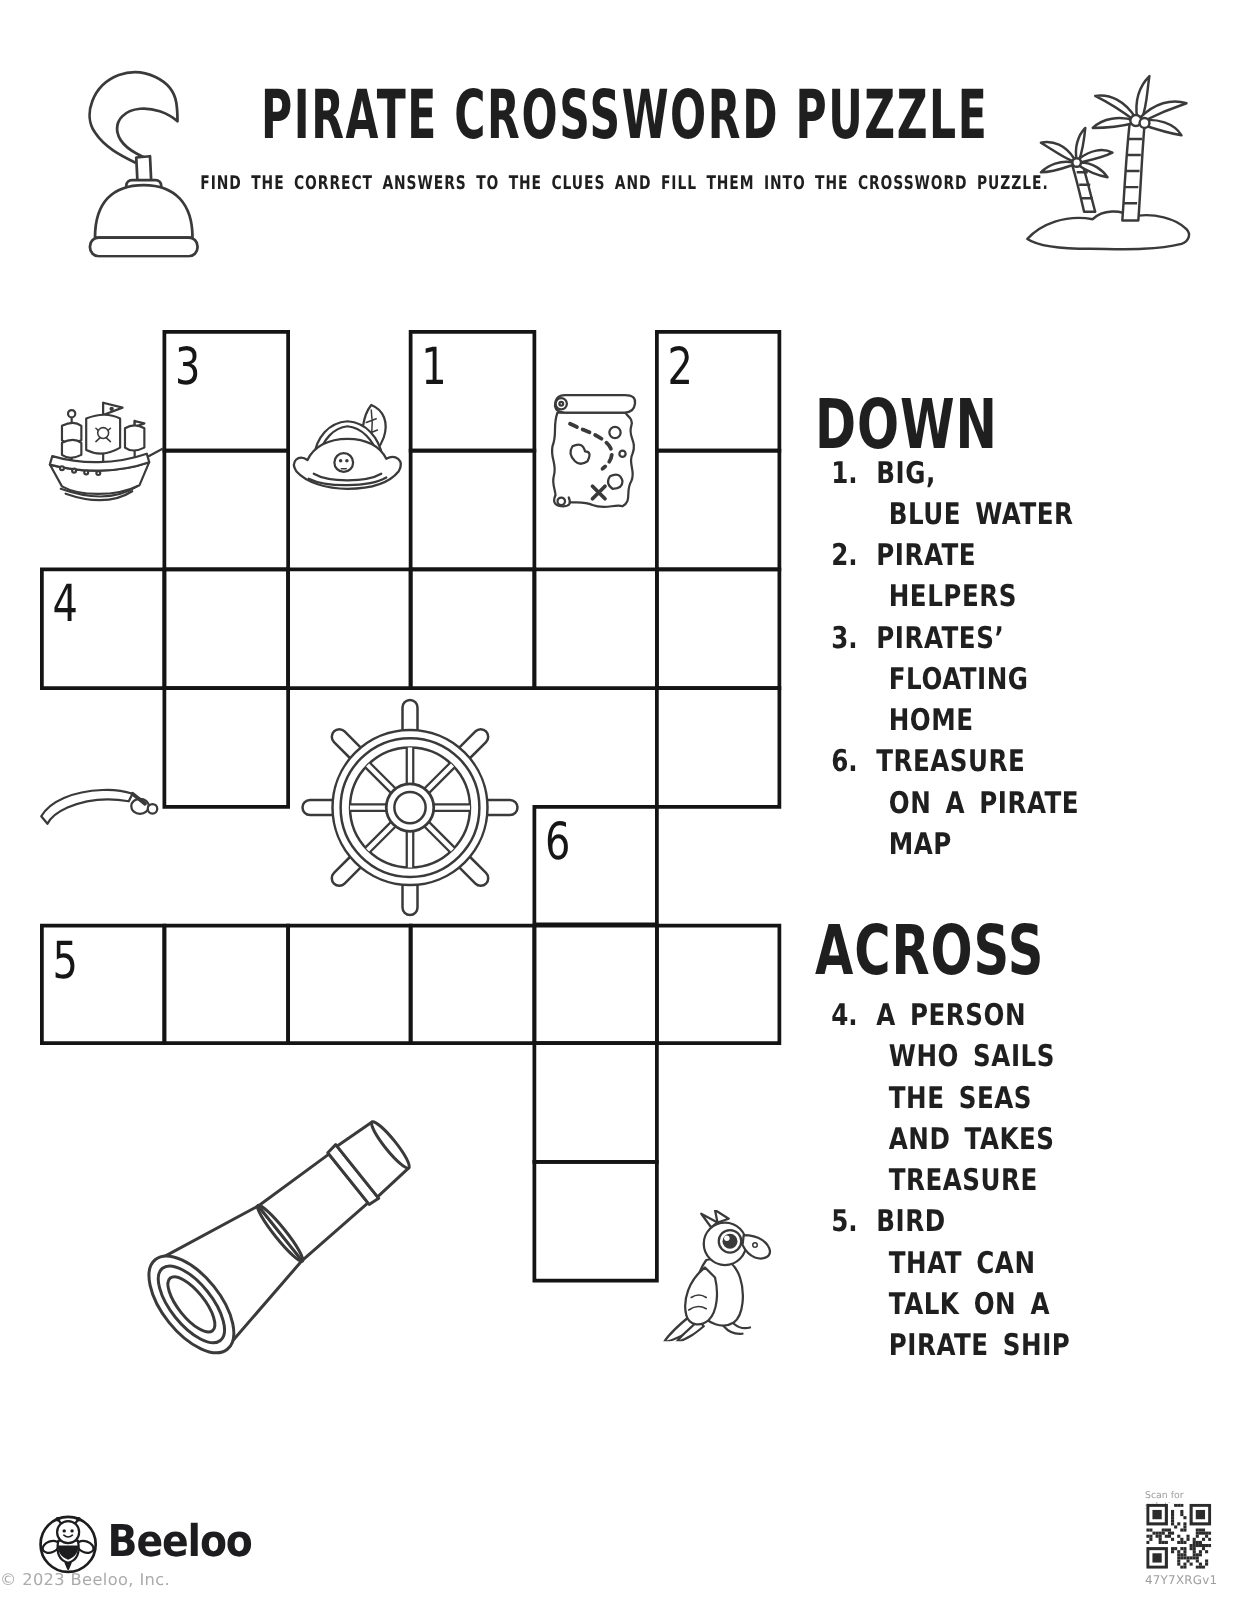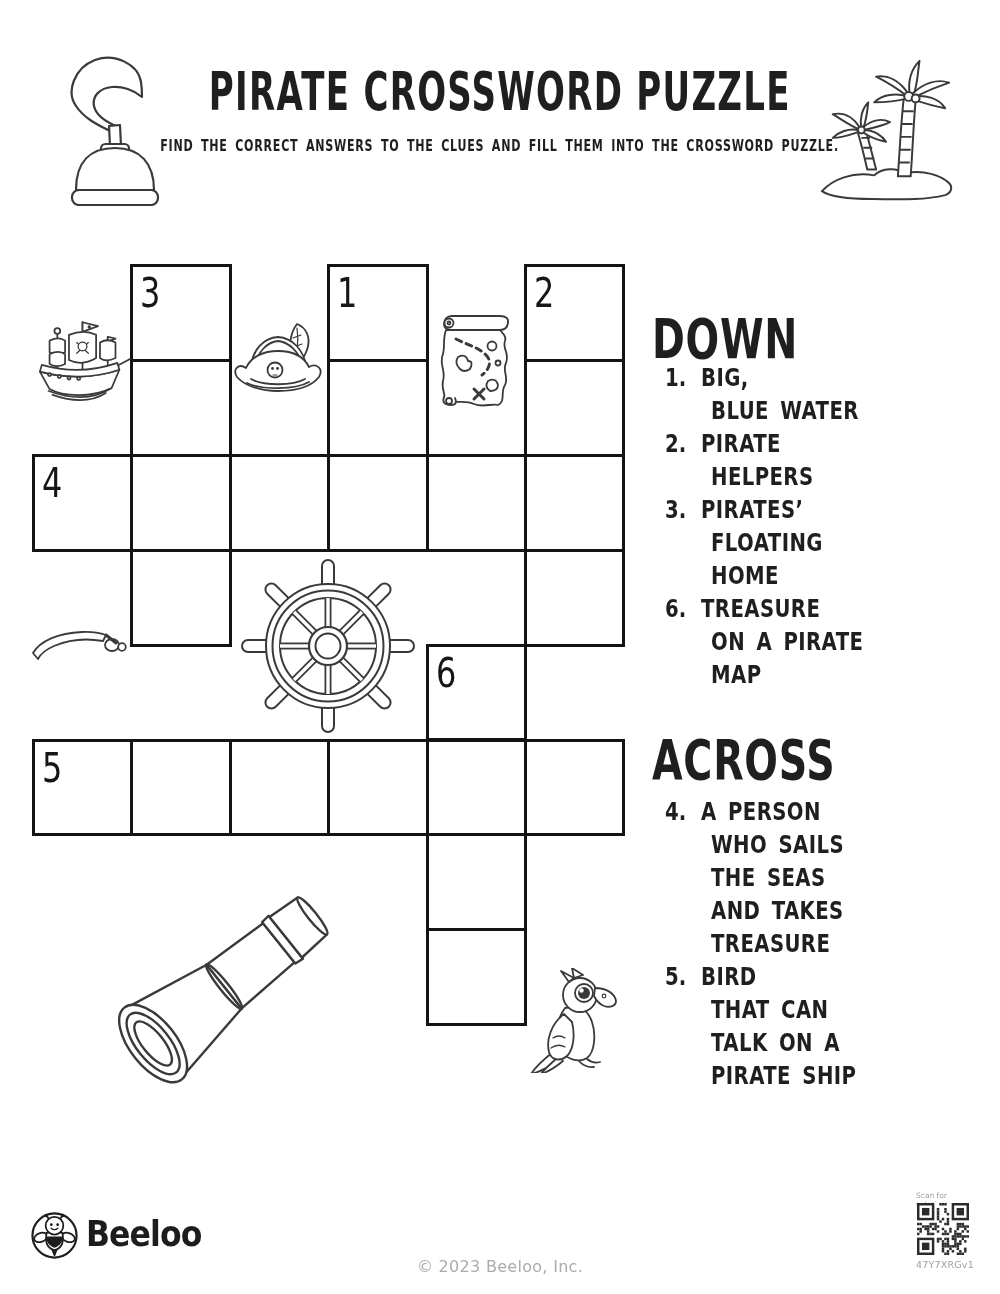--- a/index.html
+++ b/index.html
@@ -28,21 +28,21 @@
   .clue{position:relative;padding-left:59px;}
   .clue-num{position:absolute;left:13px;top:0;font-size:24px;font-weight:700;line-height:33px;
         transform:scaleX(.82);transform-origin:0 0;}
   .clue-line{font-size:24px;font-weight:700;line-height:33px;white-space:nowrap;
         letter-spacing:.5px;word-spacing:5px;transform:scaleX(.82);transform-origin:0 50%;}
   .clue-line.first{margin-left:-10px;}
 
   
   .brand-text{position:absolute;left:86px;top:1217px;font-size:35px;font-weight:800;
         color:#1d1d1f;letter-spacing:-1px;line-height:35px;transform:scaleX(.9);transform-origin:0 0;}
-  .copyright{position:absolute;left:0;right:0;top:1257px;text-align:center;font-size:16px;
+  .copyright{position:absolute;left:0;right:0;top:1257px;font-size:13px;
         color:#ababab;letter-spacing:.3px;}
   .qr-caption{position:absolute;left:916px;top:1191px;width:54px;text-align:left;
         font-size:7.5px;color:#9e9e9e;}
   .qr-code-text{position:absolute;left:916px;top:1259px;width:54px;text-align:right;
         font-size:9.5px;color:#9e9e9e;letter-spacing:.2px;}
 
   svg{display:block;}
 </style>
 </head>
 <body>

